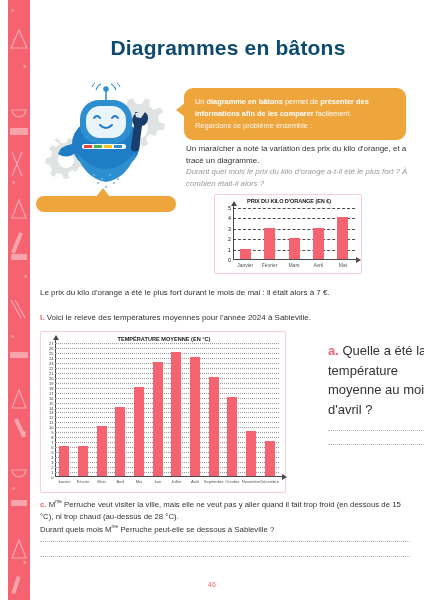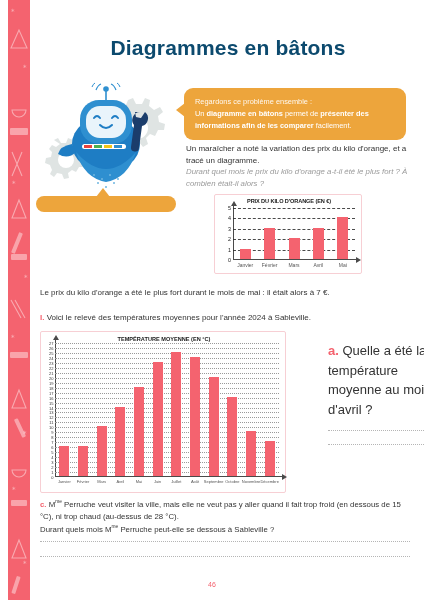--- a/index.html
+++ b/index.html
@@ -342,25 +342,25 @@
           <circle cx="82" cy="97" r="1"></circle>
         <circle cx="62" cy="101" r="1"></circle>
           <circle cx="78" cy="101" r="1"></circle>
         <circle cx="70" cy="105" r="1"></circle>
       </g>
     </svg>
   </div>
 
   <div class="callout-orange">
     <span class="tail"></span>
-    <div style="opacity:.92">Regardons ce problème ensemble :</div>
     <div>
       <span>Un </span><b>diagramme en bâtons</b><span> permet de </span><b>présenter</b>
       <b>des informations afin de les comparer</b><span> facilement.</span>
     </div>
+    <div style="opacity:.92">Regardons ce problème ensemble :</div>
   </div>
 
   <div class="para para-q">Durant quel mois le prix du kilo d'orange a-t-il été le plus fort ? À combien était-il alors ?</div>
   <div class="para para-intro">Un maraîcher a noté la variation des prix du kilo d'orange, et a tracé un diagramme.</div>
 
   <div class="callout-tip">
     <span class="tail-up"></span>
   </div>
 
   <div class="chart-sm">

